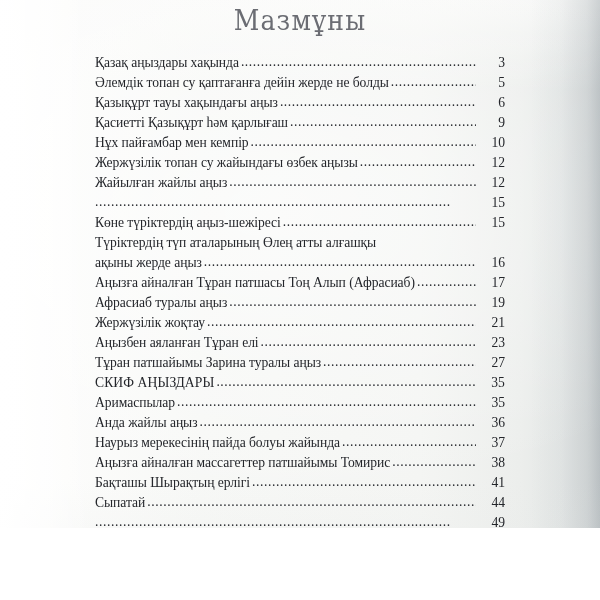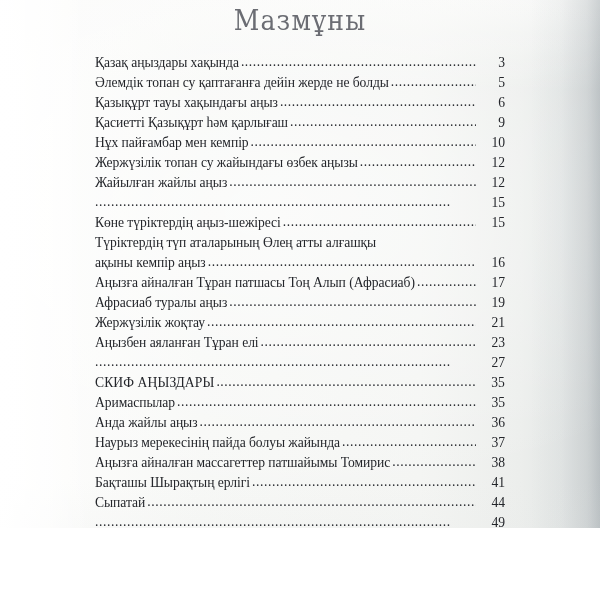--- a/index.html
+++ b/index.html
@@ -204,21 +204,21 @@
         <span class="toc-label">Көне түріктердің аңыз-шежіресі</span>
         <span class="toc-leader">.........................................................................................</span>
         <span class="toc-page">15</span>
       </div>
       <div class="toc-row">
         <span class="toc-label">Түріктердің түп аталарының Өлең атты алғашқы</span>
         <span class="toc-leader none"></span>
         <span class="toc-page blank"></span>
       </div>
       <div class="toc-row cont">
-        <span class="toc-label">ақыны кемпір аңыз</span>
+        <span class="toc-label">ақыны жерде аңыз</span>
         <span class="toc-leader">.........................................................................................</span>
         <span class="toc-page">16</span>
       </div>
       <div class="toc-row">
         <span class="toc-label">Аңызға айналған Тұран патшасы Тоң Алып (Афрасиаб)</span>
         <span class="toc-leader">.........................................................................................</span>
         <span class="toc-page">17</span>
       </div>
       <div class="toc-row">
         <span class="toc-label">Афрасиаб туралы аңыз</span>
@@ -229,20 +229,21 @@
         <span class="toc-label">Жержүзілік жоқтау</span>
         <span class="toc-leader">.........................................................................................</span>
         <span class="toc-page">21</span>
       </div>
       <div class="toc-row">
         <span class="toc-label">Аңызбен аяланған Тұран елі</span>
         <span class="toc-leader">.........................................................................................</span>
         <span class="toc-page">23</span>
       </div>
       <div class="toc-row">
+        <span class="toc-label">Тұран патшайымы Зарина туралы аңыз</span>
         <span class="toc-leader">.........................................................................................</span>
         <span class="toc-page">27</span>
       </div>
       <div class="toc-row caps">
         <span class="toc-label">СКИФ АҢЫЗДАРЫ</span>
         <span class="toc-leader">.........................................................................................</span>
         <span class="toc-page">35</span>
       </div>
       <div class="toc-row">
         <span class="toc-label">Аримаспылар</span>

